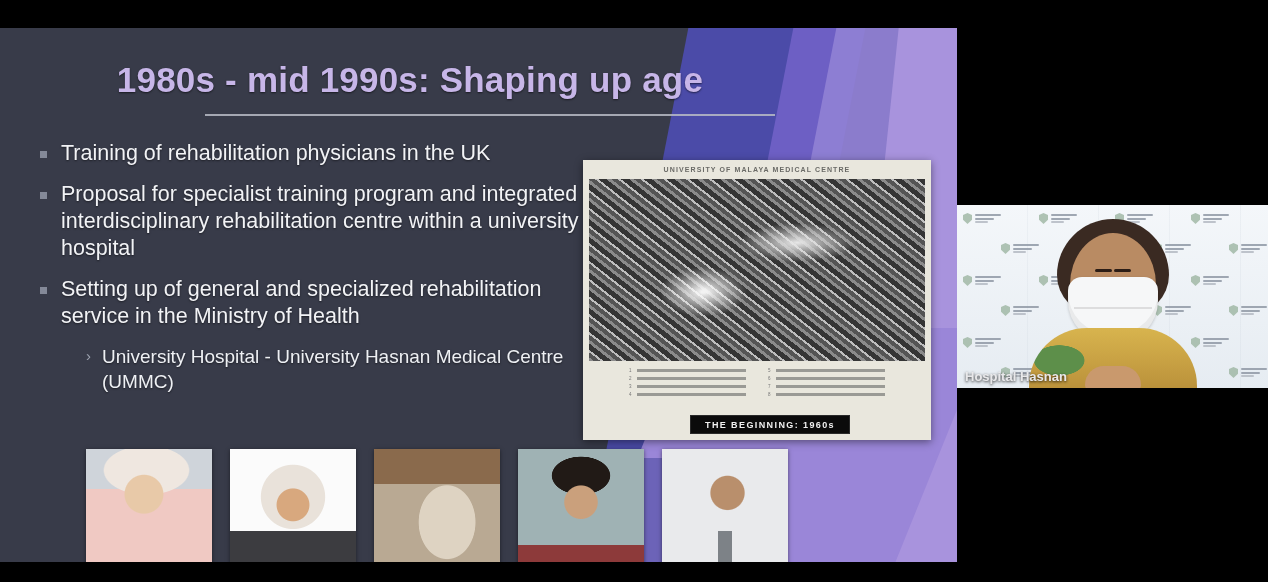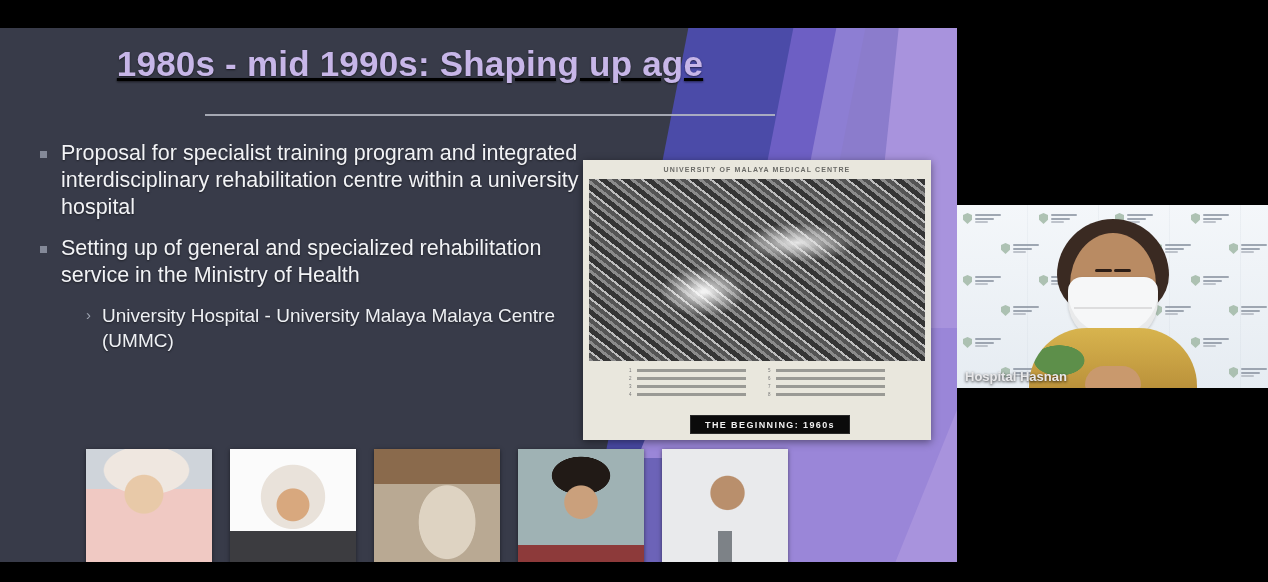--- a/index.html
+++ b/index.html
@@ -24,21 +24,21 @@
   .band.b1{ left:700px; width:130px; background:#4b4ba8; transform:skewX(-11deg); }
   .band.b2{ left:805px; width:72px;  background:#6d5fc4; transform:skewX(-11deg); }
   .band.b3{ left:848px; width:130px; background:#8f7fd4; transform:skewX(-11deg); opacity:.95;}
   .band.b4{ left:905px; width:120px; background:#a893dd; transform:skewX(-6deg); }
   .band.b5{ position:absolute; left:690px; top:300px; width:300px; height:300px;
             background:#9a86d8; transform:skewX(-22deg); }
   .band.b6{ position:absolute; left:640px; top:430px; width:90px; height:170px;
             background:#6c63b8; transform:skewX(-14deg); }
 
   
-  #title-wrap{ position:absolute; left:0; top:16px; width:820px;text-decoration:underline; }
+  #title-wrap{ position:absolute; left:0; top:32px; width:820px; }
   #slide-title{
     color:#c7b6e8; font-size:35px; font-weight:700; letter-spacing:.2px;
     text-align:center; text-shadow:0 1px 2px rgba(0,0,0,.55);
   }
   #title-rule{
     position:absolute; left:205px; top:86px; width:570px; height:2px;
     background:#b9bcc6; opacity:.85;
   }
 
   
@@ -212,34 +212,38 @@
     <div class="band b5"></div>
     <div class="band b6"></div>
 
     <div id="title-wrap">
       <div id="slide-title">1980s - mid 1990s: Shaping up age</div>
     </div>
     <div id="title-rule"></div>
 
     <div id="bullets">
 
+      <div class="bullet">
+        <span class="mark"></span>
+        <span class="txt">Training of rehabilitation physicians in the UK</span>
+      </div>
 
       <div class="bullet">
         <span class="mark"></span>
         <span class="txt">Proposal for specialist training program and integrated interdisciplinary rehabilitation centre within a university hospital</span>
       </div>
 
       <div class="bullet">
         <span class="mark"></span>
         <span class="txt">Setting up of general and specialized rehabilitation service in the Ministry of Health</span>
       </div>
 
       <div class="subbullet">
         <span class="chev">›</span>
-        <span class="txt">University Hospital - University Malaya Malaya Centre (UMMC)</span>
+        <span class="txt">University Hospital - University Hasnan Medical Centre (UMMC)</span>
       </div>
 
     </div>
 
     <div id="photo-card">
       <div id="photo-caption-top">UNIVERSITY OF MALAYA MEDICAL CENTRE</div>
       <div id="aerial"></div>
       <div id="aerial-legend">
         <div class="legend-col">
           <div class="legend-row">

